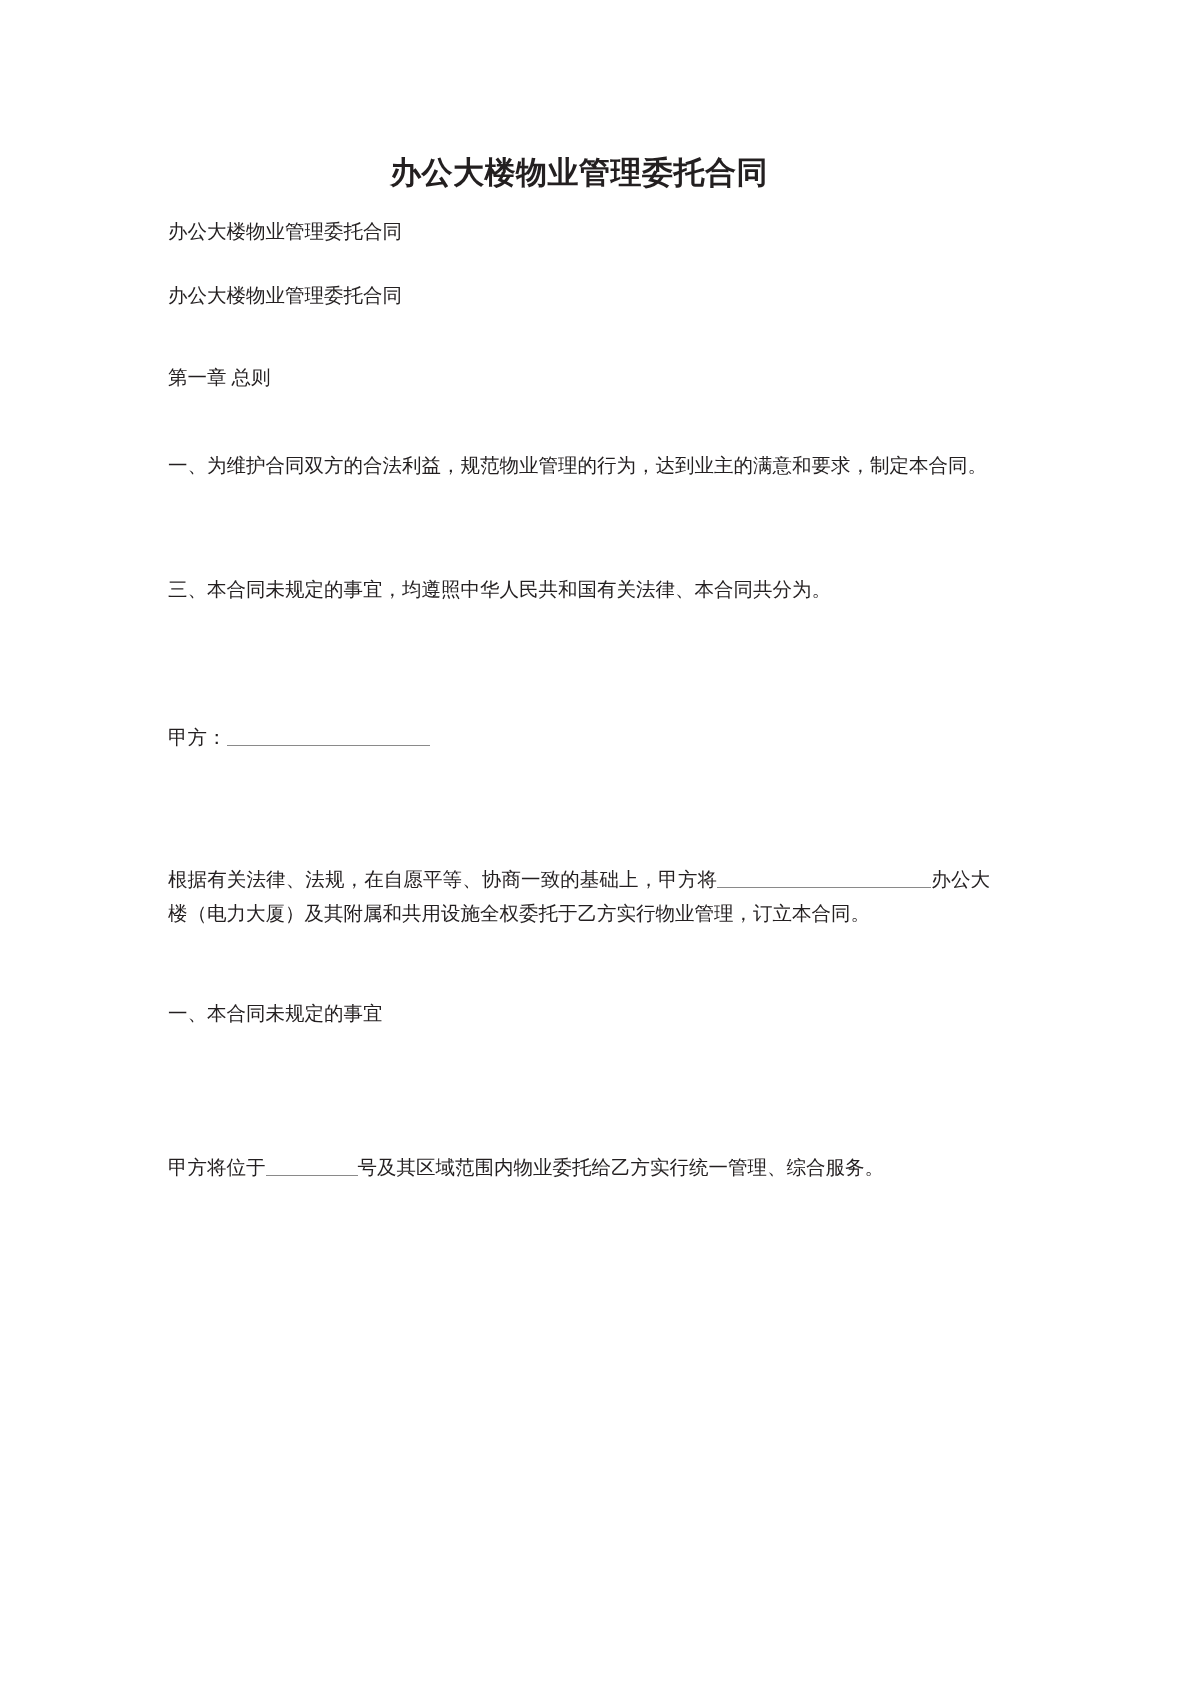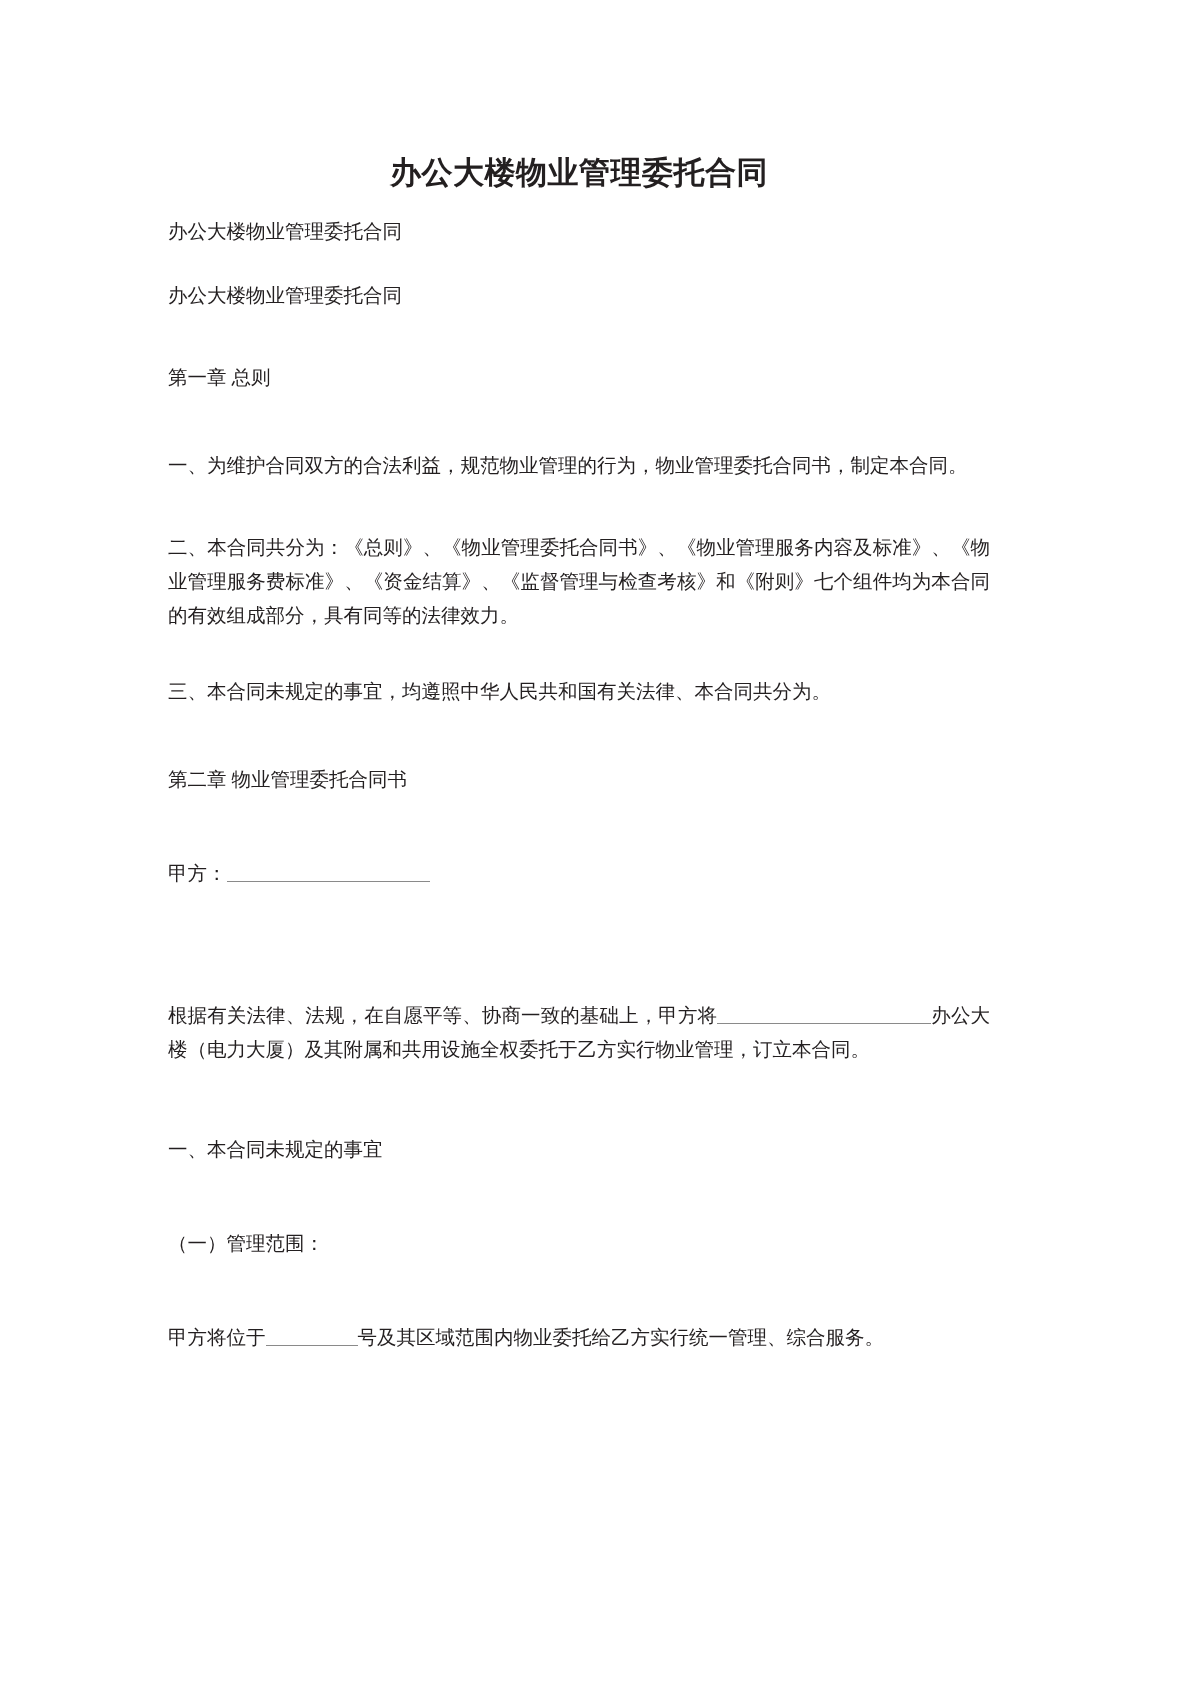--- a/index.html
+++ b/index.html
@@ -78,51 +78,48 @@
     <div class="sp-30"></div>
 
     <p class="para">办公大楼物业管理委托合同</p>
 
     <div class="sp-48"></div>
 
     <p class="para">第一章  总则</p>
 
     <div class="sp-54"></div>
 
-    <p class="para">一、为维护合同双方的合法利益，规范物业管理的行为，物业管理委托合同书，制定本合同。</p>
+    <p class="para">一、为维护合同双方的合法利益，规范物业管理的行为，达到业主的满意和要求，制定本合同。</p>
 
     <div class="sp-48"></div>
 
-    <p class="para">二、本合同共分为：《总则》、《物业管理委托合同书》、《物业管理服务内容及标准》、《物业管理服务费标准》、《资金结算》、《监督管理与检查考核》和《附则》七个组件均为本合同的有效组成部分，具有同等的法律效力。</p>
 
     <div class="sp-42"></div>
 
     <p class="para">三、本合同未规定的事宜，均遵照中华人民共和国有关法律、本合同共分为。</p>
 
     <div class="sp-54"></div>
 
-    <p class="para">第二章  物业管理委托合同书</p>
 
     <div class="sp-60"></div>
 
     <p class="para"><span>甲方：</span><span class="blank blank-long"></span></p>
 
     <div class="sp-54"></div>
 
 
     <div class="sp-54"></div>
 
     <p class="para"><span>根据有关法律、法规，在自愿平等、协商一致的基础上，甲方将</span><span class="blank blank-xlong"></span><span>办公大楼（电力大厦）及其附属和共用设施全权委托于乙方实行物业管理，订立本合同。</span></p>
 
     <div class="sp-66"></div>
 
     <p class="para">一、本合同未规定的事宜</p>
 
     <div class="sp-60"></div>
 
-    <p class="para">（一）管理范围：</p>
 
     <div class="sp-60"></div>
 
     <p class="para"><span>甲方将位于</span><span class="blank blank-mid"></span><span>号及其区域范围内物业委托给乙方实行统一管理、综合服务。</span></p>
 
   </div>
 </div>
 
 </body></html>

